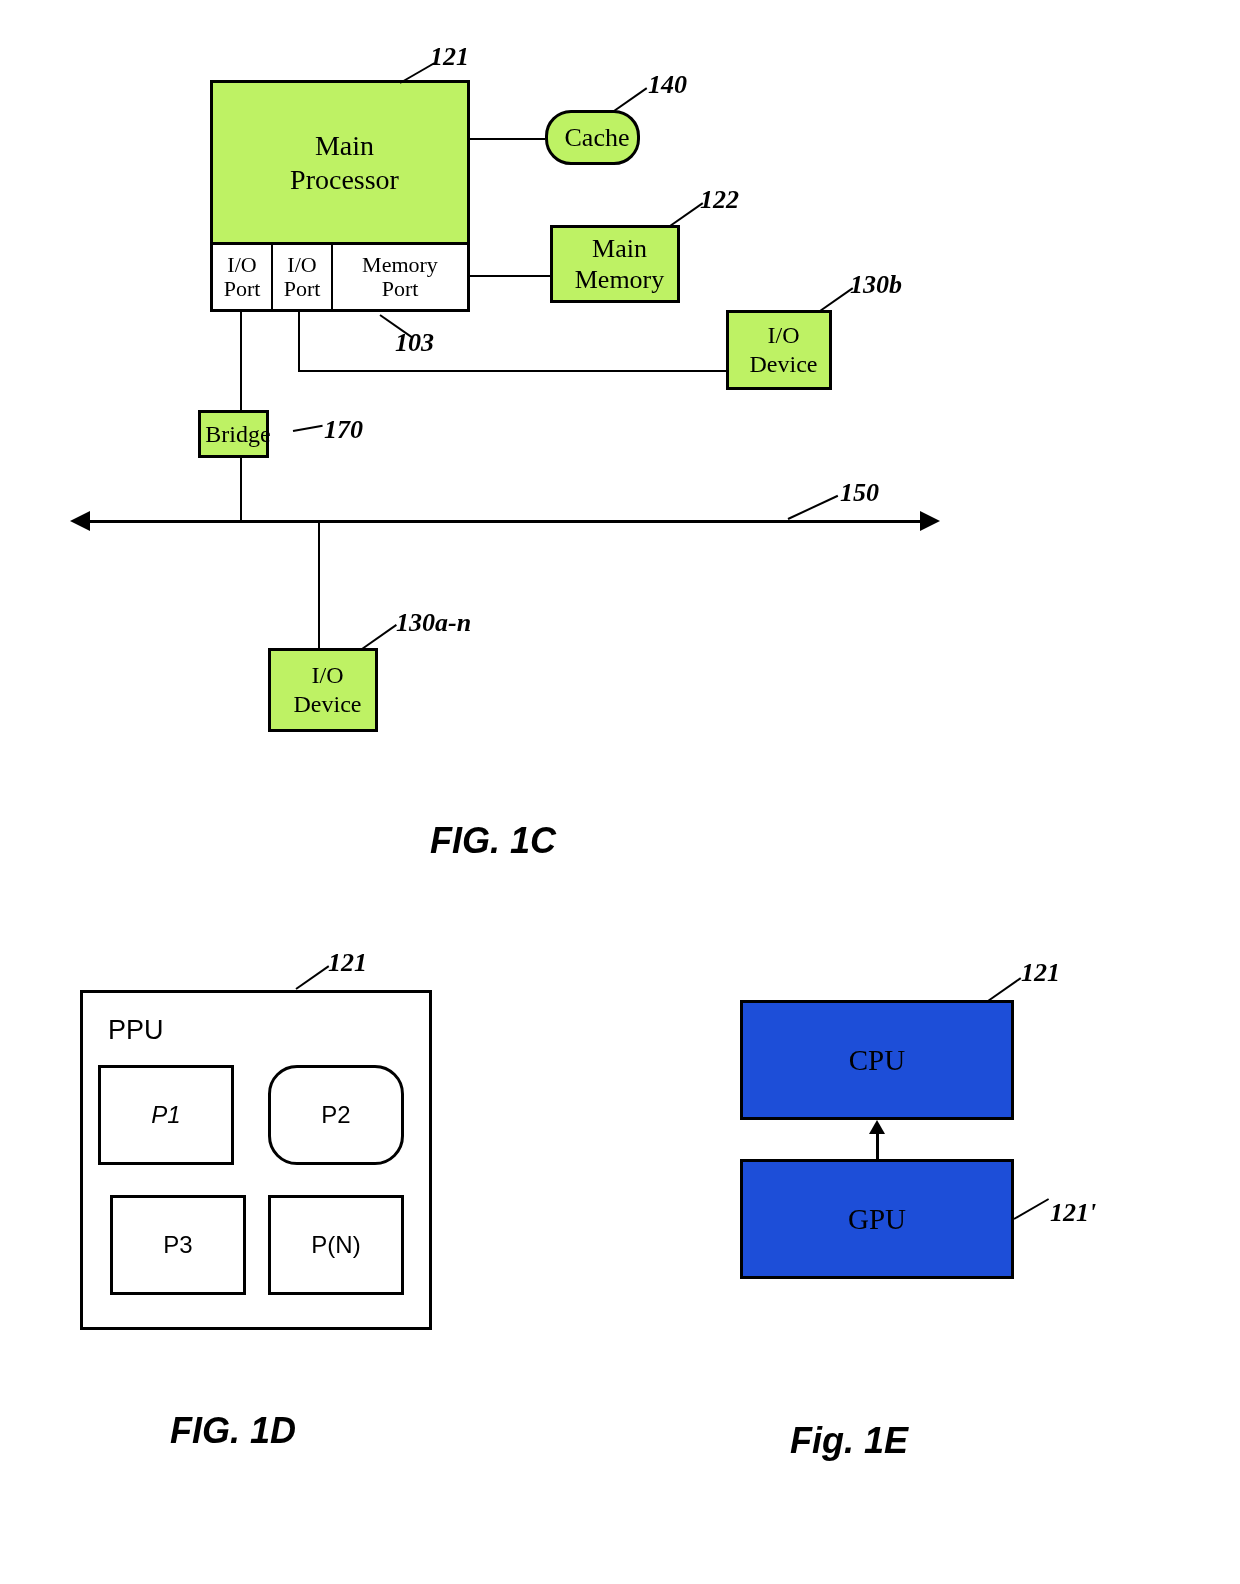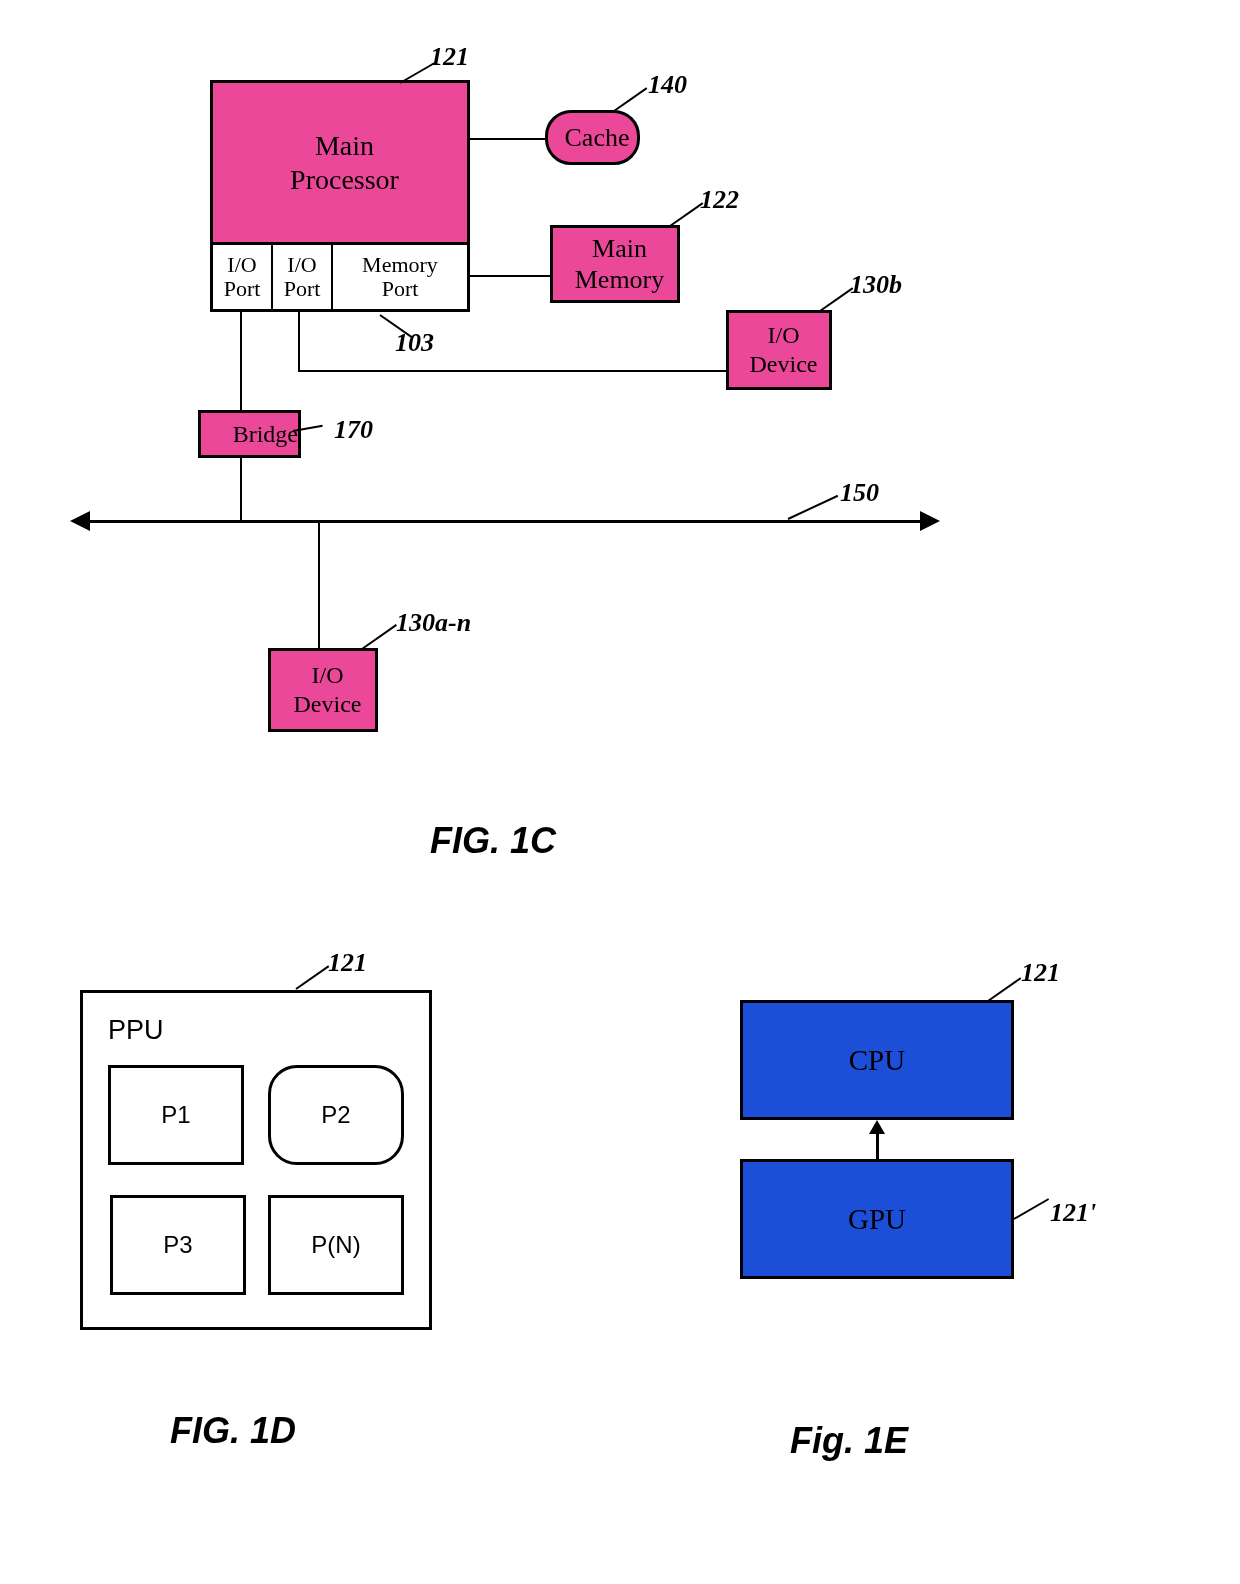--- a/index.html
+++ b/index.html
@@ -8,21 +8,21 @@
       height: 1584px;
       font-family: Georgia, 'Times New Roman', serif;
       font-size: 24px;
       position: relative;
       background: #fff;
       color: #000;
     }
     .box {
       position: absolute;
       border: 3px solid #000;
-      background: #ec4899;
+      background: #bef264;
       display: flex;
       align-items: center;
       justify-content: center;
       text-align: center;
       line-height: 1.2;
       padding-left: 9px;
     }
     .label {
       position: absolute;
       font-style: italic;
@@ -159,26 +159,26 @@
 <div class="box" style="left:726px; top:310px; width:106px; height:80px; white-space:pre-line; font-size:24px;">
   <span>I/O
 Device</span>
 </div>
 <div class="label-line" style="left:820px; top:310px; width:40px; height:2px; transform: rotate(-35deg);"></div>
 <div class="label" style="left:850px; top:270px;">130b</div>
 
 <div class="line line-v" style="left:298px; top:312px; height:60px;"></div>
 <div class="line line-h" style="left:298px; top:370px; width:428px;"></div>
 
-<div class="box" style="left:198px; top:410px; width:103px; height:48px; font-size:24px;justify-content:flex-end;">
+<div class="box" style="left:198px; top:410px; width:71px; height:48px; font-size:24px;">
   <span>Bridge</span>
 </div>
 <div class="line line-v" style="left:240px; top:312px; height:98px;"></div>
 <div class="label-line" style="left:293px; top:430px; width:30px; height:2px; transform: rotate(-10deg);"></div>
-<div class="label" style="left:324px; top:415px;margin-left:10px;">170</div>
+<div class="label" style="left:324px; top:415px;">170</div>
 
 <div class="line line-v" style="left:240px; top:458px; height:62px;"></div>
 
 <div class="line line-h" style="left:90px; top:520px; width:830px; height:3px;"></div>
 <div class="arrow-left" style="left:70px; top:511px;"></div>
 <div class="arrow-right" style="left:920px; top:511px;"></div>
 <div class="label-line" style="left:788px; top:518px; width:55px; height:2px; transform: rotate(-25deg);"></div>
 <div class="label" style="left:840px; top:478px;">150</div>
 
 <div class="line line-v" style="left:318px; top:520px; height:128px;"></div>
@@ -189,21 +189,21 @@
 <div class="label-line" style="left:362px; top:648px; width:42px; height:2px; transform: rotate(-35deg);"></div>
 <div class="label" style="left:396px; top:608px;">130a-n</div>
 
 <div class="fig-title" style="left:430px; top:820px;">FIG. 1C</div>
 
 <div class="ppu-box" style="left:80px; top:990px; width:352px; height:340px;"></div>
 <div class="ppu-title" style="left:108px; top:1015px;">PPU</div>
 <div class="label-line" style="left:296px; top:988px; width:40px; height:2px; transform: rotate(-35deg);"></div>
 <div class="label" style="left:328px; top:948px;">121</div>
 
-<div class="ppu-cell" style="left:108px; top:1065px; width:136px; height:100px;">
+<div class="ppu-cell" style="left:98px; top:1065px; width:136px; height:100px;font-style:italic;">
     <span>P1</span>
   </div>
 <div class="ppu-cell" style="left:268px; top:1065px; width:136px; height:100px;border-radius:29px;">
     <span>P2</span>
   </div>
 <div class="ppu-cell" style="left:110px; top:1195px; width:136px; height:100px;">
     <span>P3</span>
   </div>
 <div class="ppu-cell" style="left:268px; top:1195px; width:136px; height:100px;">
     <span>P(N)</span>

